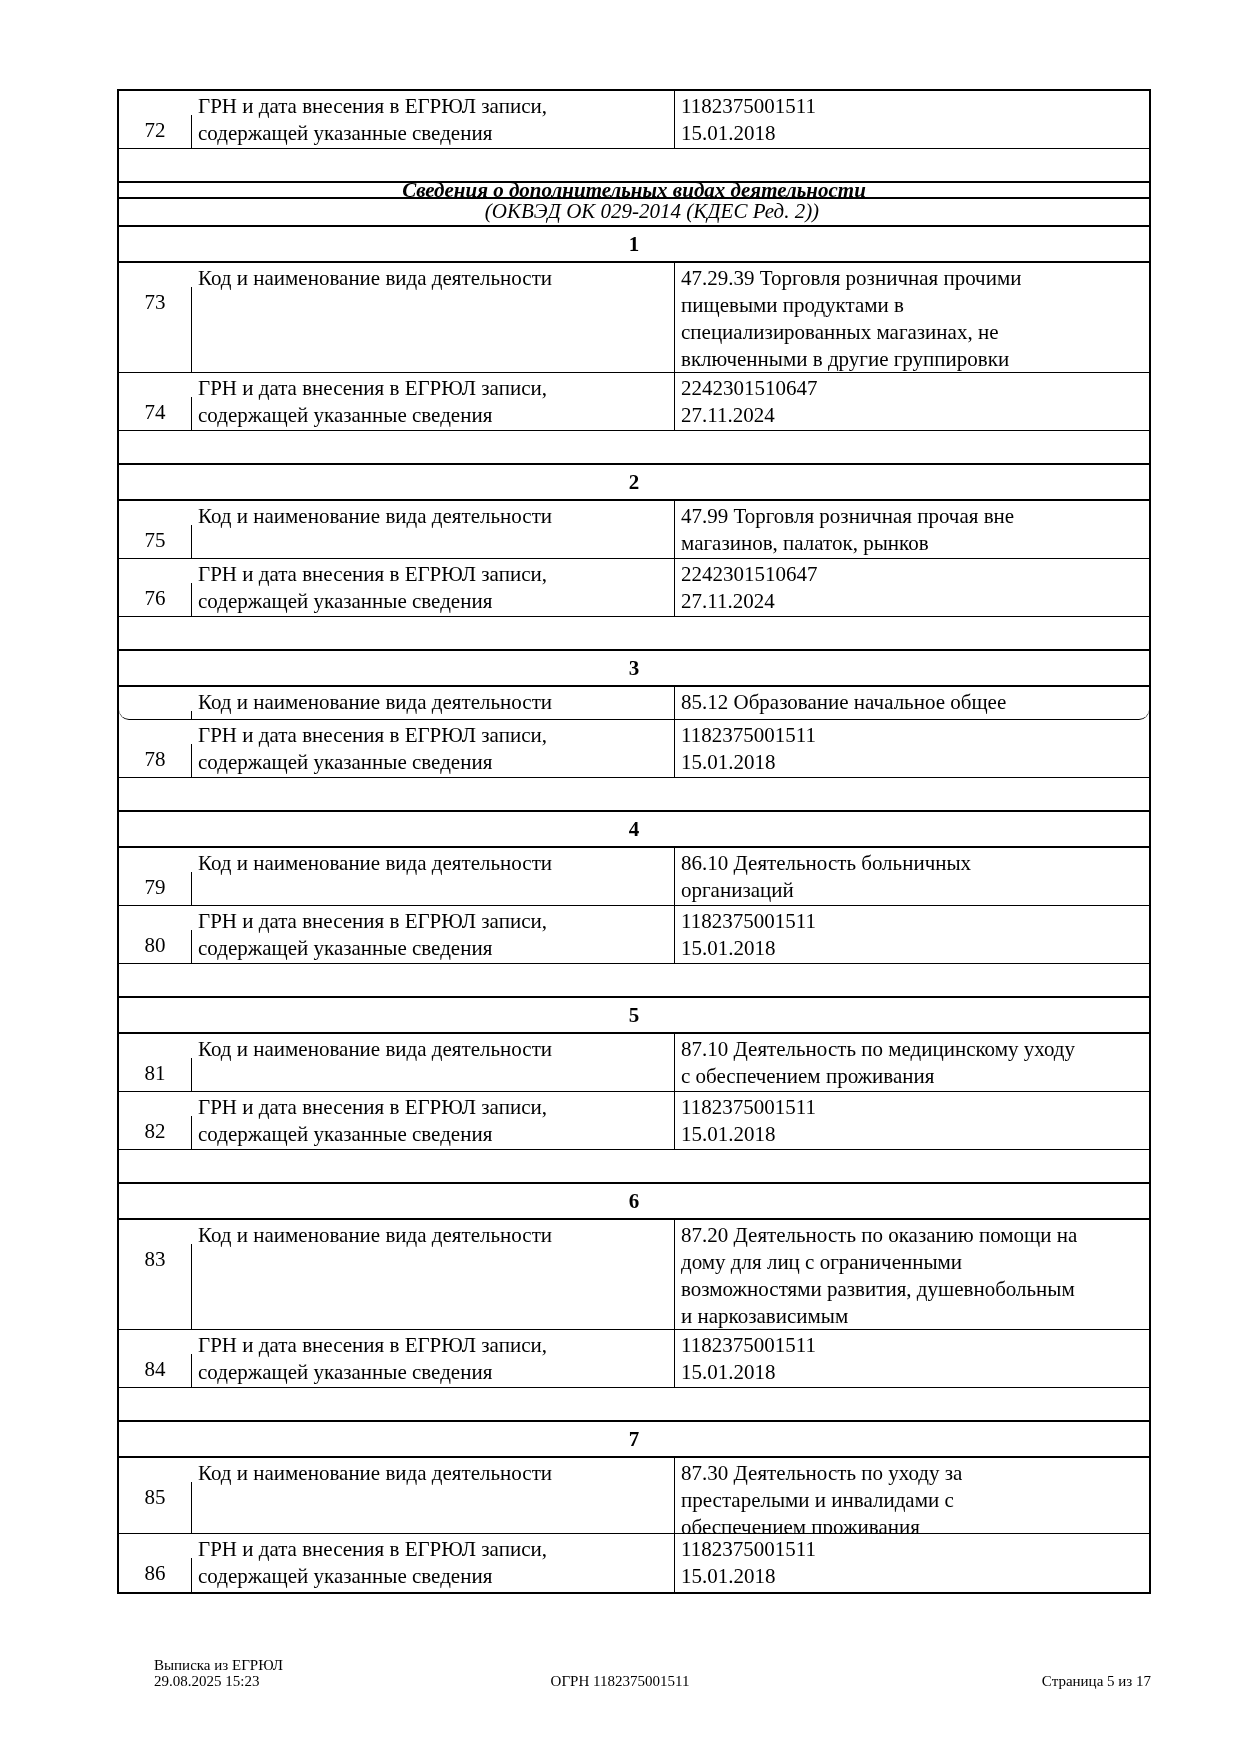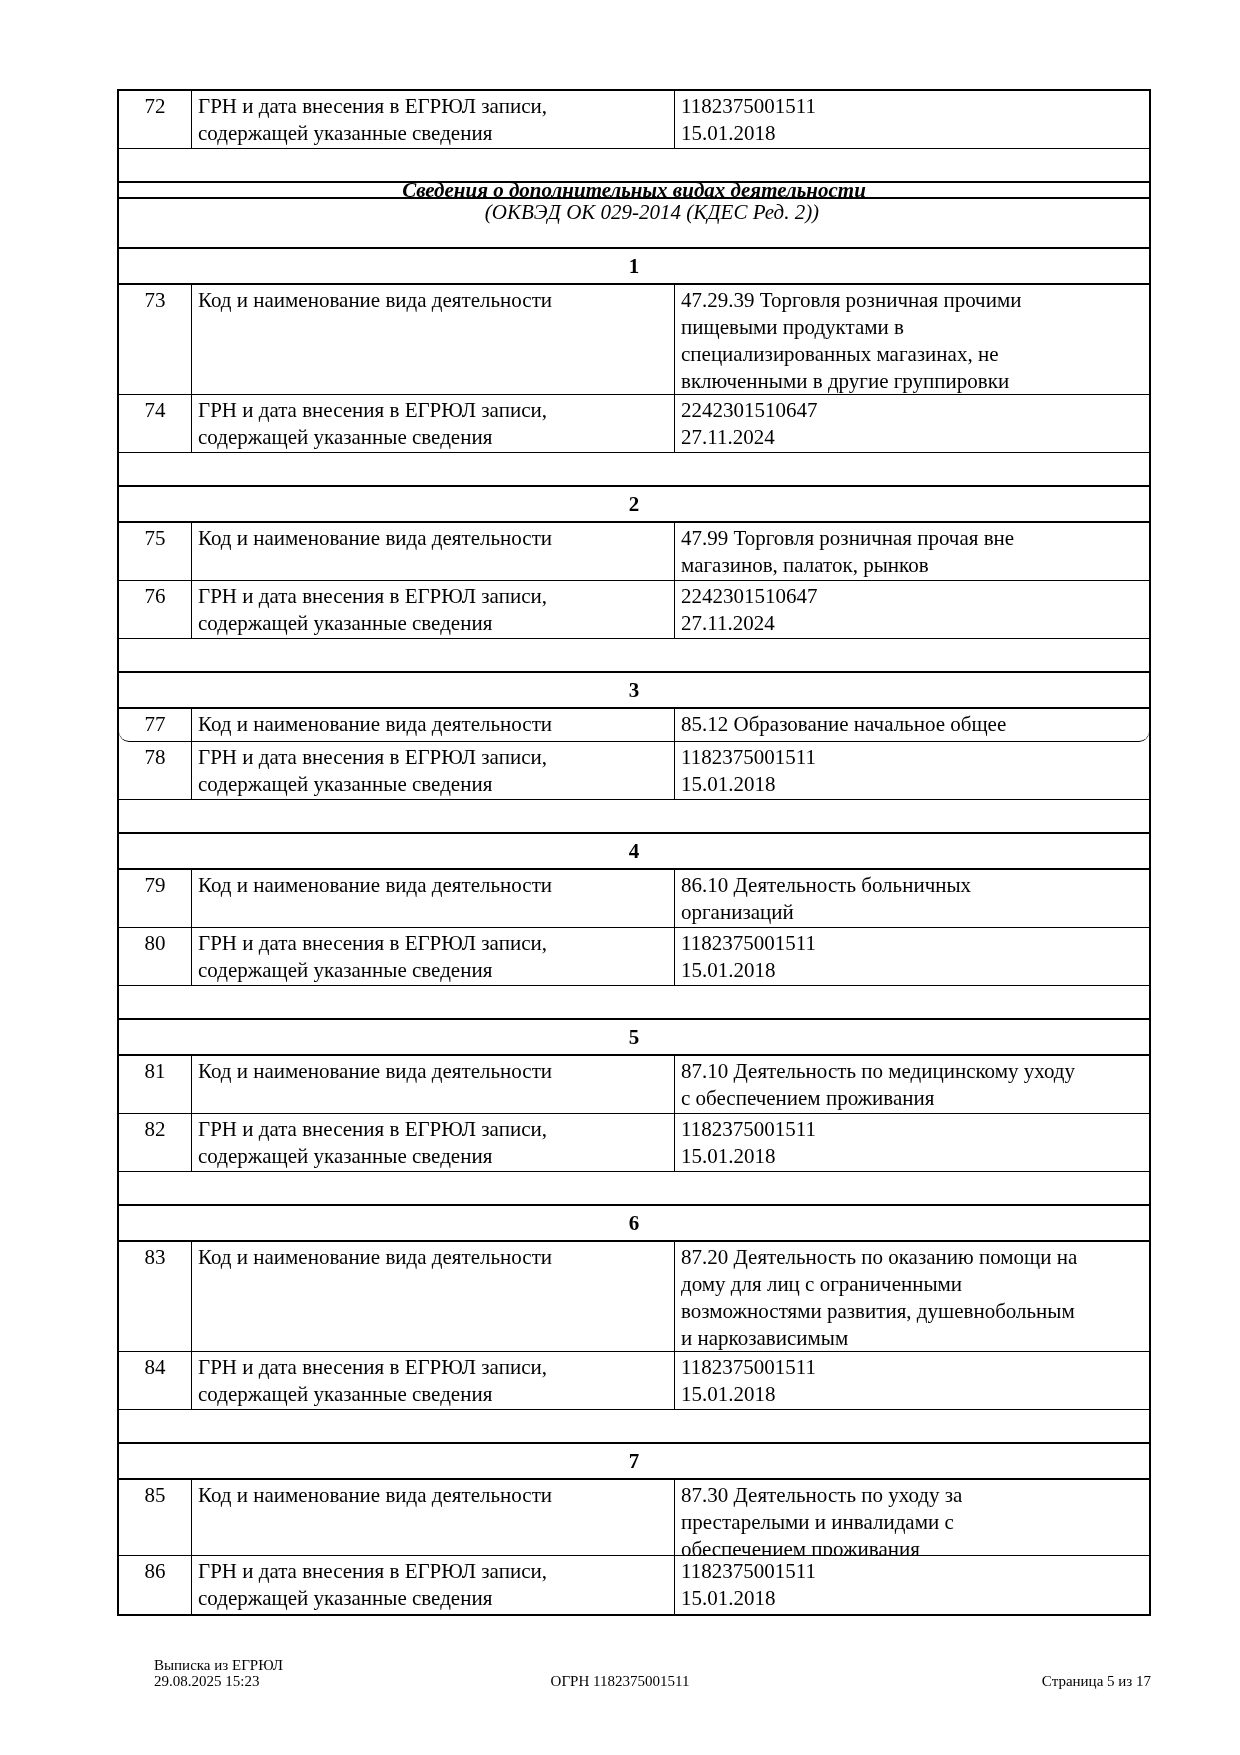--- a/index.html
+++ b/index.html
@@ -27,32 +27,32 @@
     line-height:27px;
   }
   .row:last-child{border-bottom:none;}
   .row.thick{border-bottom-width:2px;}
   .c{
     box-sizing:border-box;
     padding:2px 6px 0 6px;
     white-space:pre-line;
     overflow:hidden;
   }
-  .cn{width:73px;border-right:1px solid #000;text-align:center;padding-left:0;padding-right:0;}
+  .cn{width:73px;border-right:1px solid #000;text-align:center;padding-left:0;padding-right:0;margin-top:24px;}
   .cl{width:483px;border-right:1px solid #000;}
   .cv{flex:1;}
   .r2{height:58px;}
   .r4{height:110px;}
   .r3{height:76px;}
   .r1{height:33px;border-radius:10px;}
   .sp{height:34px;}
   .numrow{height:36px;align-items:center;justify-content:center;}
   .numrow .full{font-weight:bold;text-align:center;width:100%;}
   .hd{height:16px;align-items:center;}
-  .shd{height:50px;align-items:flex-start;padding-left:36px;}
+  .shd{height:28px;align-items:flex-end;padding-left:36px;}
   .full{width:100%;text-align:center;box-sizing:border-box;}
   .hd .full{font-weight:bold;font-style:italic;}
   .shd .full{font-style:italic;}
   .footer-left{
     position:absolute;left:118px;top:1657px;
     font-size:15px;line-height:16px;margin-left:36px;
   }
   .footer-center{
     position:absolute;left:0;top:1673px;width:1240px;
     text-align:center;font-size:15px;line-height:16px;

